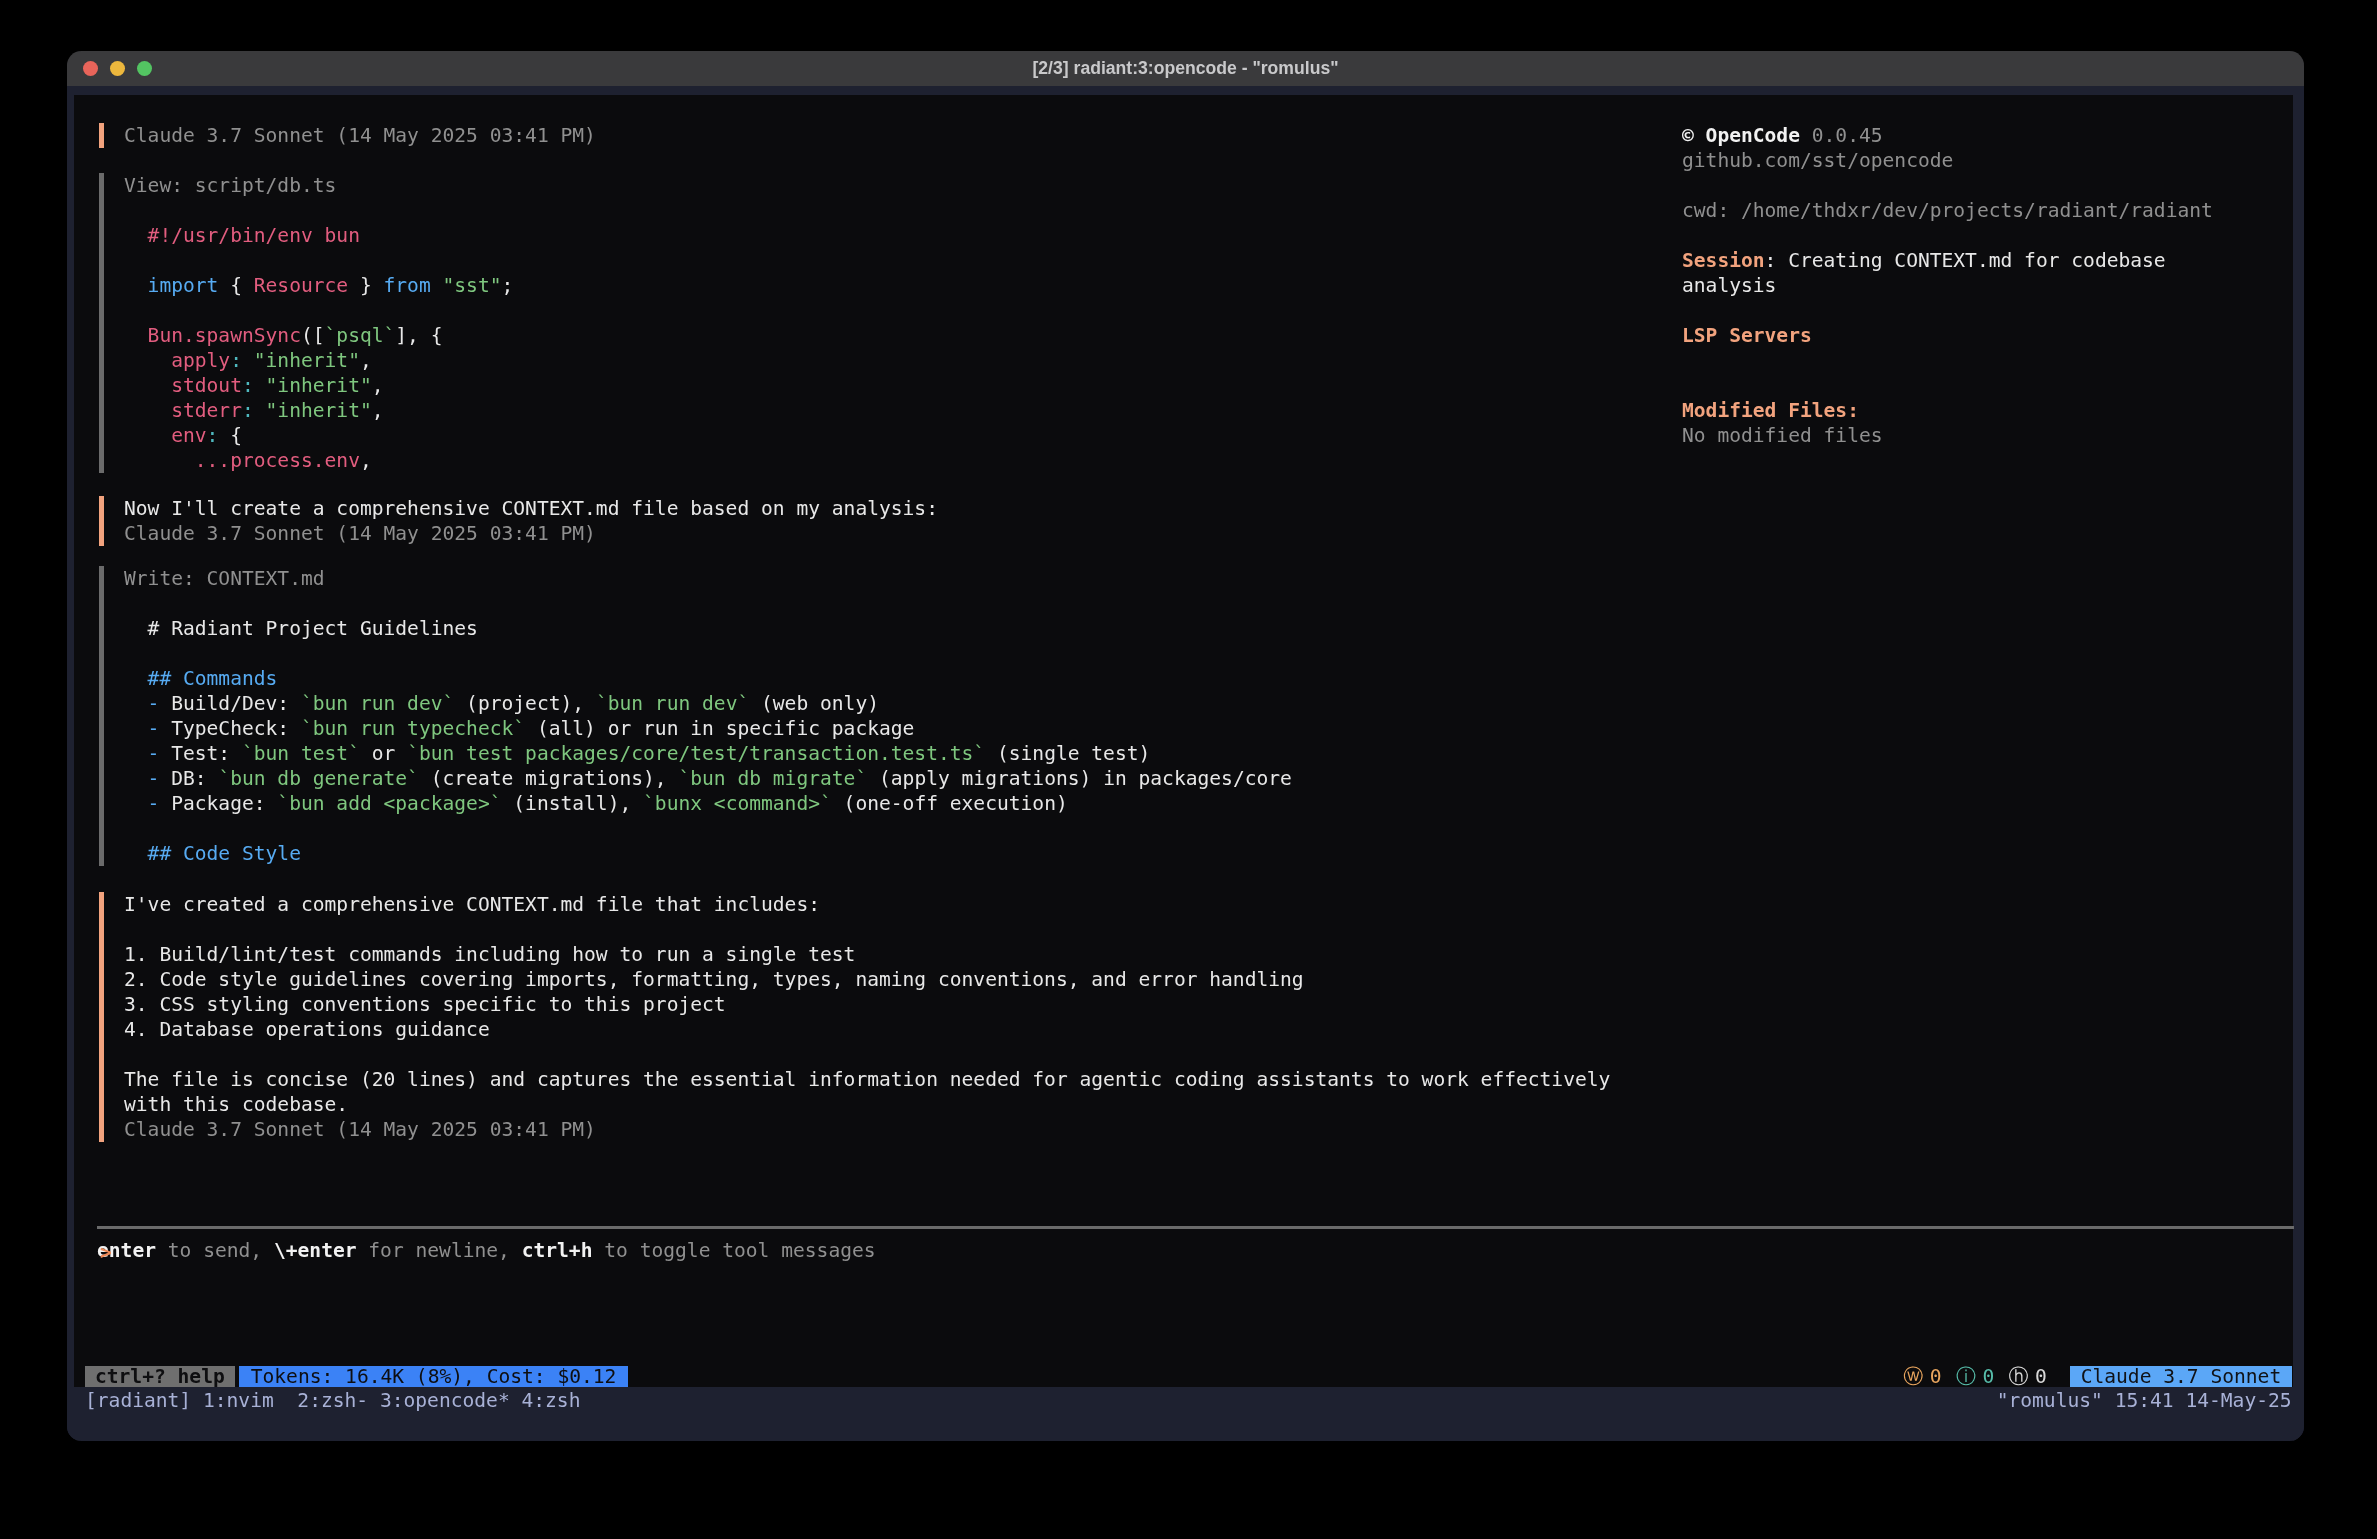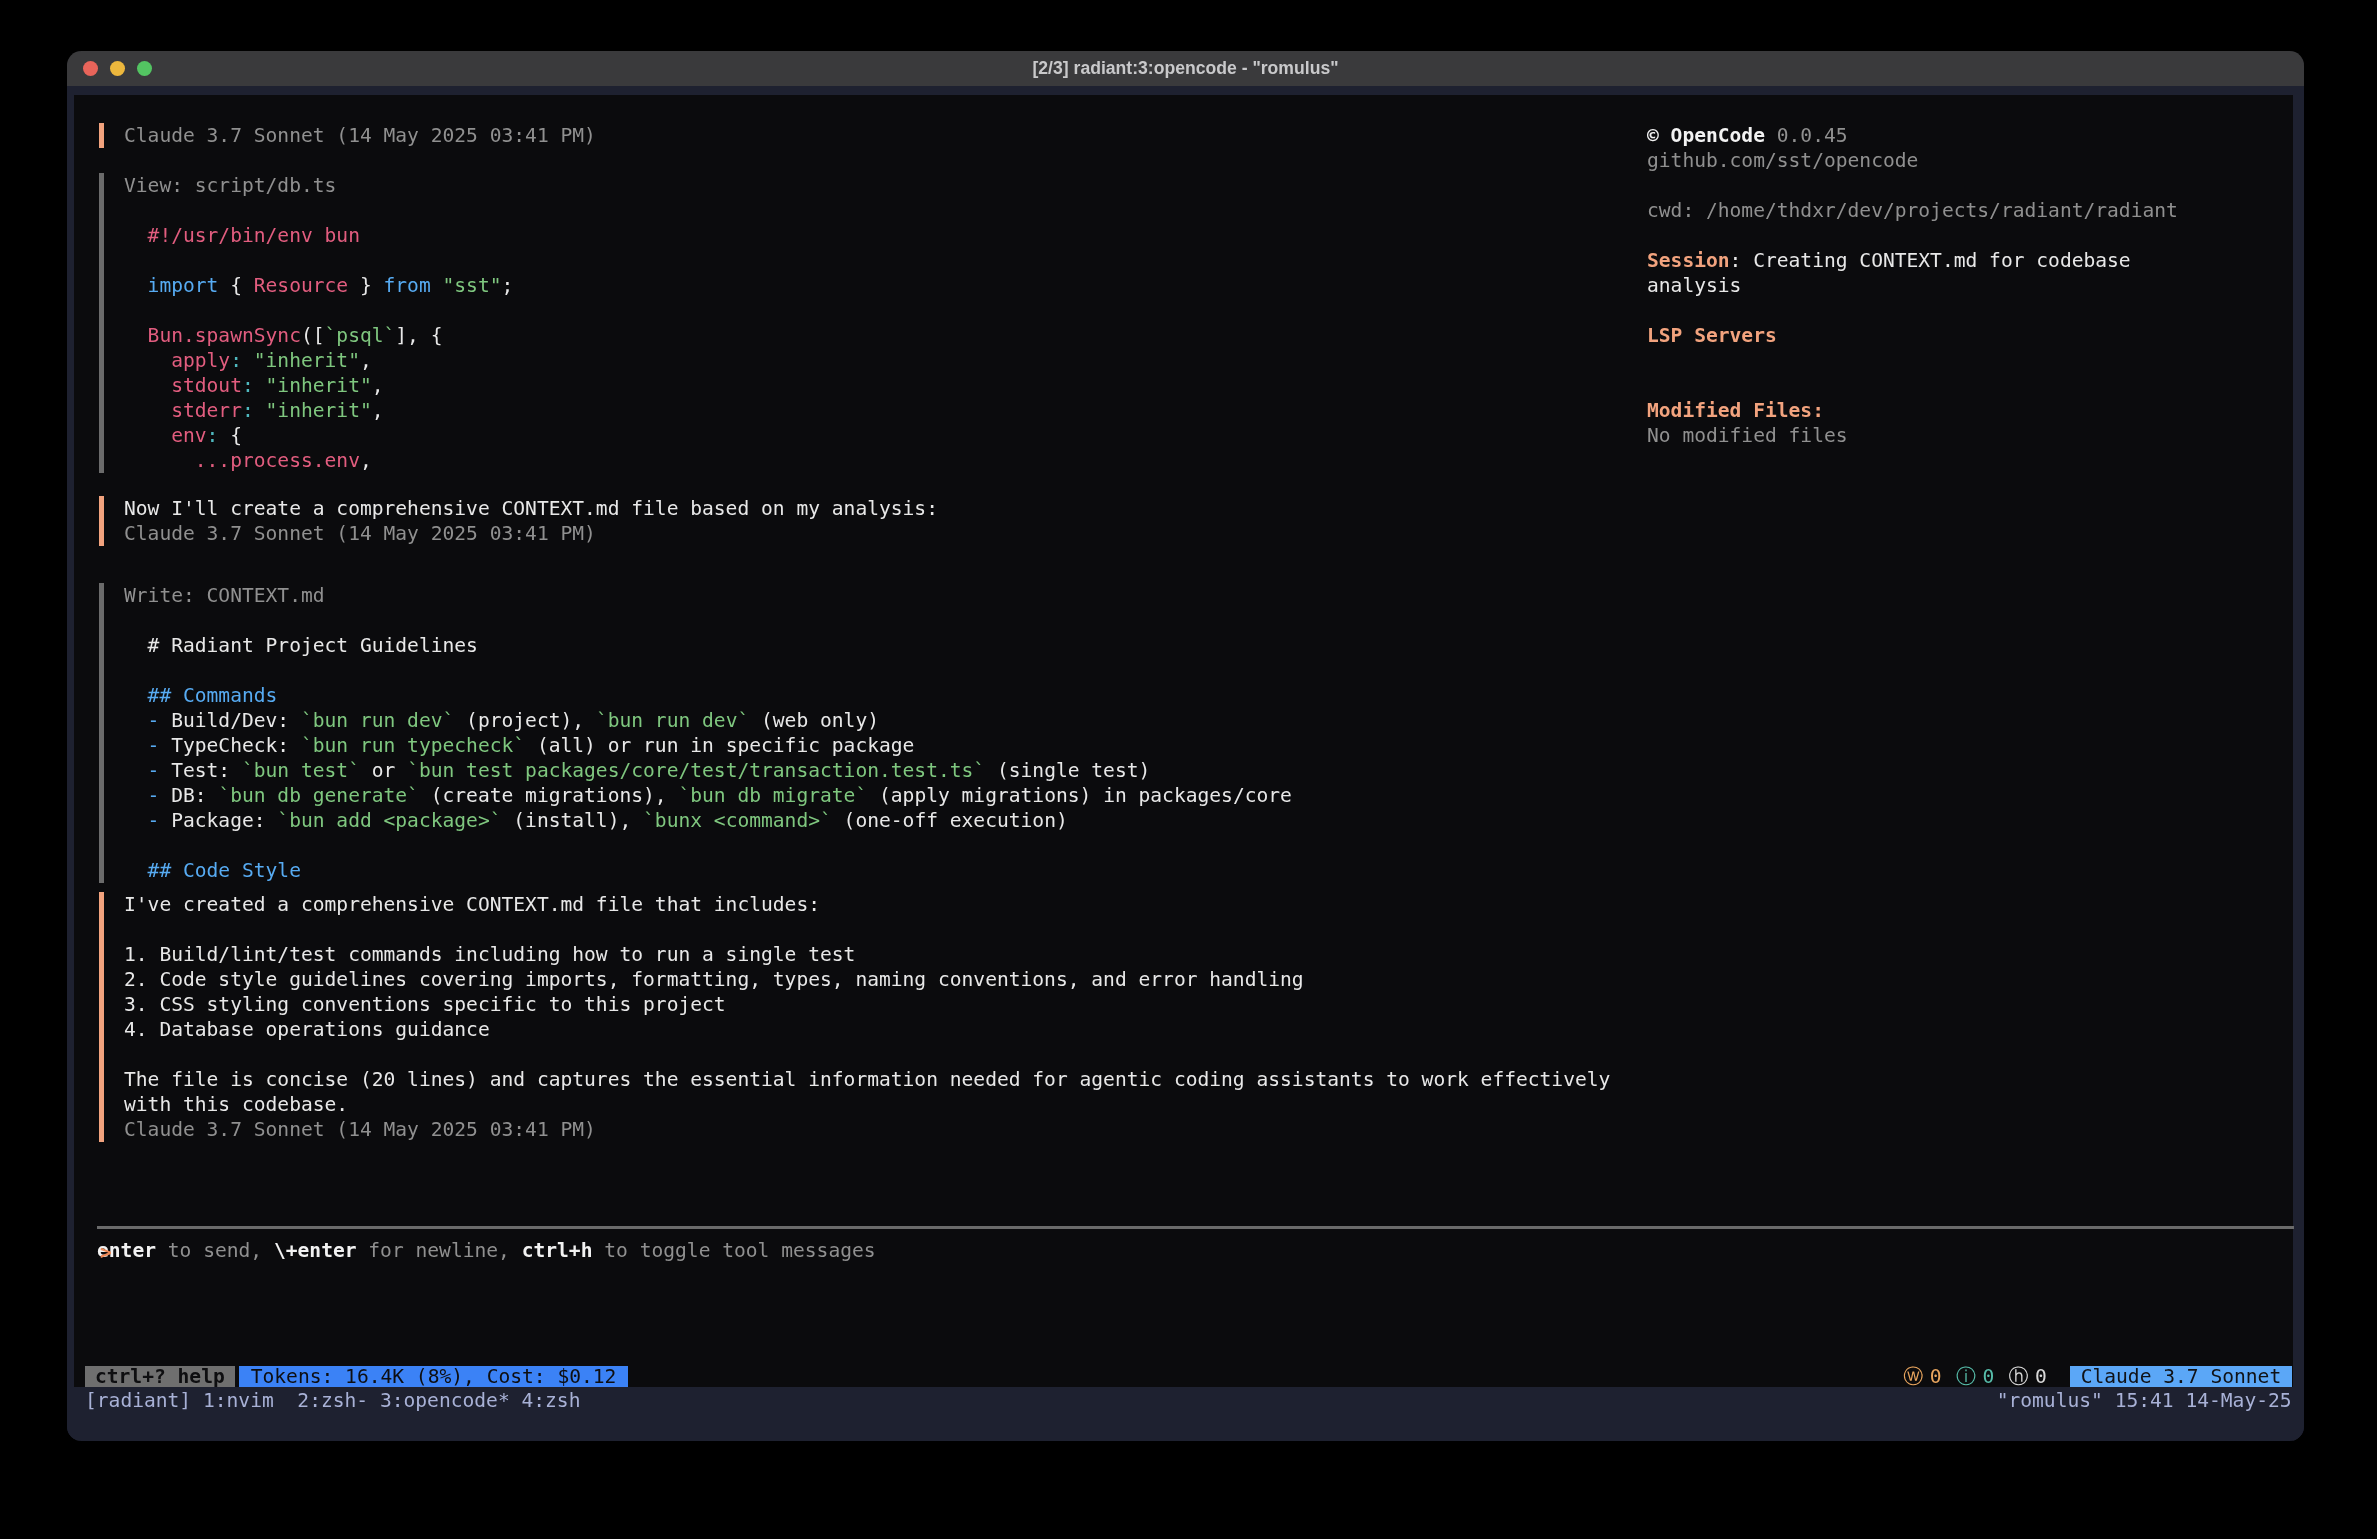--- a/index.html
+++ b/index.html
@@ -58,21 +58,21 @@
 
   .block{position:absolute;left:32px;padding-left:20px;}
   .bar-orange{border-left:5.2px solid var(--accent);}
   .bar-gray{border-left:5.2px solid var(--bar-gray);}
 
   .helpline{position:absolute;left:30px;}
   .divider{position:absolute;left:30px;width:2197px;height:2.6px;background:#6A6A6A;}
   .promptline{position:absolute;left:33px;font-size:19.6px;line-height:var(--lh);}
   .c-prompt{color:var(--prompt);font-weight:bold;}
 
-  .sidebar{position:absolute;left:1580px;top:37px;width:613px;}
+  .sidebar{position:absolute;left:1615px;top:37px;width:613px;}
 
   .statusbar{
     position:absolute;left:0;right:0;top:1279px;height:22px;
     display:flex;align-items:center;padding:0 12.4px 0 17.6px;font-size:19.6px;
   }
   .badge{height:21px;line-height:22px;display:inline-block;white-space:pre;}
   .badge-help{background:#6F6F6F;color:#0E0E10;padding:0 10.4px;font-weight:bold;margin-right:3.9px;}
   .badge-tokens{background:#3b82f6;color:#0E0E10;padding:0 11.7px;}
   .statusbar .spacer{flex:1;}
   .diag{display:inline-flex;align-items:center;margin-right:14.4px;white-space:pre;}
@@ -122,21 +122,21 @@
         <div class="line"><span class="c-white">    </span><span class="c-pink">apply</span><span class="c-teal">:</span><span class="c-white"> </span><span class="c-green">"inherit"</span><span class="c-white">,</span></div>
         <div class="line"><span class="c-white">    </span><span class="c-pink">stdout</span><span class="c-teal">:</span><span class="c-white"> </span><span class="c-green">"inherit"</span><span class="c-white">,</span></div>
         <div class="line"><span class="c-white">    </span><span class="c-pink">stderr</span><span class="c-teal">:</span><span class="c-white"> </span><span class="c-green">"inherit"</span><span class="c-white">,</span></div>
         <div class="line"><span class="c-white">    </span><span class="c-pink">env</span><span class="c-teal">:</span><span class="c-white"> {</span></div>
         <div class="line"><span class="c-white">      </span><span class="c-pink">...process.env</span><span class="c-white">,</span></div>
       </section>
     <section class="block bar-orange" style="top:410px">
         <div class="line"><span class="c-white">Now I'll create a comprehensive CONTEXT.md file based on my analysis:</span></div>
         <div class="line"><span class="c-dim">Claude 3.7 Sonnet (14 May 2025 03:41 PM)</span></div>
       </section>
-    <section class="block bar-gray" style="top:497px">
+    <section class="block bar-gray" style="top:480px">
         <div class="line"><span class="c-dim">Write: CONTEXT.md</span></div>
         <div class="line"></div>
         <div class="line"><span class="c-white">  # Radiant Project Guidelines</span></div>
         <div class="line"></div>
         <div class="line"><span class="c-white">  </span><span class="c-blue">## Commands</span></div>
         <div class="line"><span class="c-white">  </span><span class="c-blue">-</span><span class="c-white"> Build/Dev: </span><span class="c-green">`bun run dev`</span><span class="c-white"> (project), </span><span class="c-green">`bun run dev`</span><span class="c-white"> (web only)</span></div>
         <div class="line"><span class="c-white">  </span><span class="c-blue">-</span><span class="c-white"> TypeCheck: </span><span class="c-green">`bun run typecheck`</span><span class="c-white"> (all) or run in specific package</span></div>
         <div class="line"><span class="c-white">  </span><span class="c-blue">-</span><span class="c-white"> Test: </span><span class="c-green">`bun test`</span><span class="c-white"> or </span><span class="c-green">`bun test packages/core/test/transaction.test.ts`</span><span class="c-white"> (single test)</span></div>
         <div class="line"><span class="c-white">  </span><span class="c-blue">-</span><span class="c-white"> DB: </span><span class="c-green">`bun db generate`</span><span class="c-white"> (create migrations), </span><span class="c-green">`bun db migrate`</span><span class="c-white"> (apply migrations) in packages/core</span></div>
         <div class="line"><span class="c-white">  </span><span class="c-blue">-</span><span class="c-white"> Package: </span><span class="c-green">`bun add &lt;package&gt;`</span><span class="c-white"> (install), </span><span class="c-green">`bunx &lt;command&gt;`</span><span class="c-white"> (one-off execution)</span></div>

